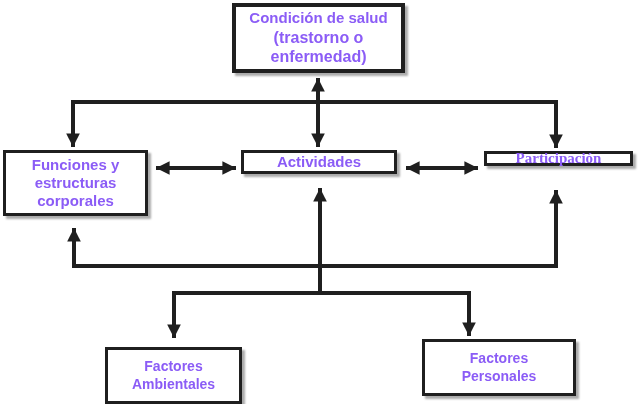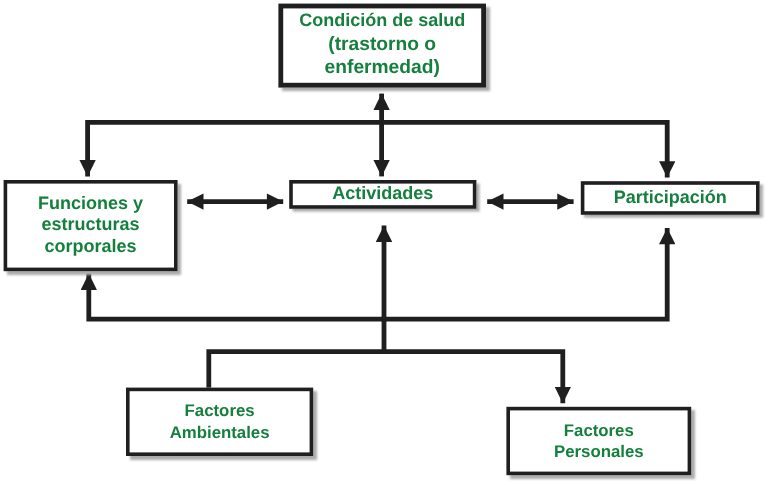--- a/index.html
+++ b/index.html
@@ -27,48 +27,48 @@
     box-sizing: border-box;
     background: #ffffff;
     border: 3px solid #1f1f1f;
     box-shadow: 3px 3px 2px #ababab;
     display: flex;
     flex-direction: column;
     align-items: center;
     justify-content: center;
     text-align: center;
     font-weight: bold;
-    color: #15803d;
+    color: #8b5cf6;
     line-height: 1.22;
   }
   #box-health {
     left: 232px; top: 3px;
     width: 173px; height: 70px;
     border-width: 4px;
   }
   #box-health .box-title { font-size: 15px; }
   #box-health .box-subtitle { font-size: 16px; max-width: 122px; }
   #box-body {
     left: 3px; top: 150px;
-    width: 145px; height: 76px;
+    width: 145px; height: 66px;
   }
   #box-body .box-label { font-size: 15px; max-width: 118px; }
   #box-activities {
     left: 241px; top: 150px;
     width: 156px; height: 24px;
   }
   #box-activities .box-label { font-size: 15px; }
   #box-participation {
     left: 484px; top: 151px;
-    width: 149px; height: 28px;
+    width: 149px; height: 15px; font-family: Liberation Serif, serif;
   }
   #box-participation .box-label { font-size: 15px; }
   #box-environmental {
-    left: 105px; top: 323px;
-    width: 156px; height: 57px;
+    left: 105px; top: 347px;
+    width: 137px; height: 57px;
   }
   #box-personal {
     left: 393px; top: 339px;
     width: 154px; height: 57px; margin-left: 29px;
   }
   .factor-label { font-size: 14px; max-width: 104px; }
   .arrow {
     stroke: #1f1f1f;
     stroke-width: 4;
     fill: none;

